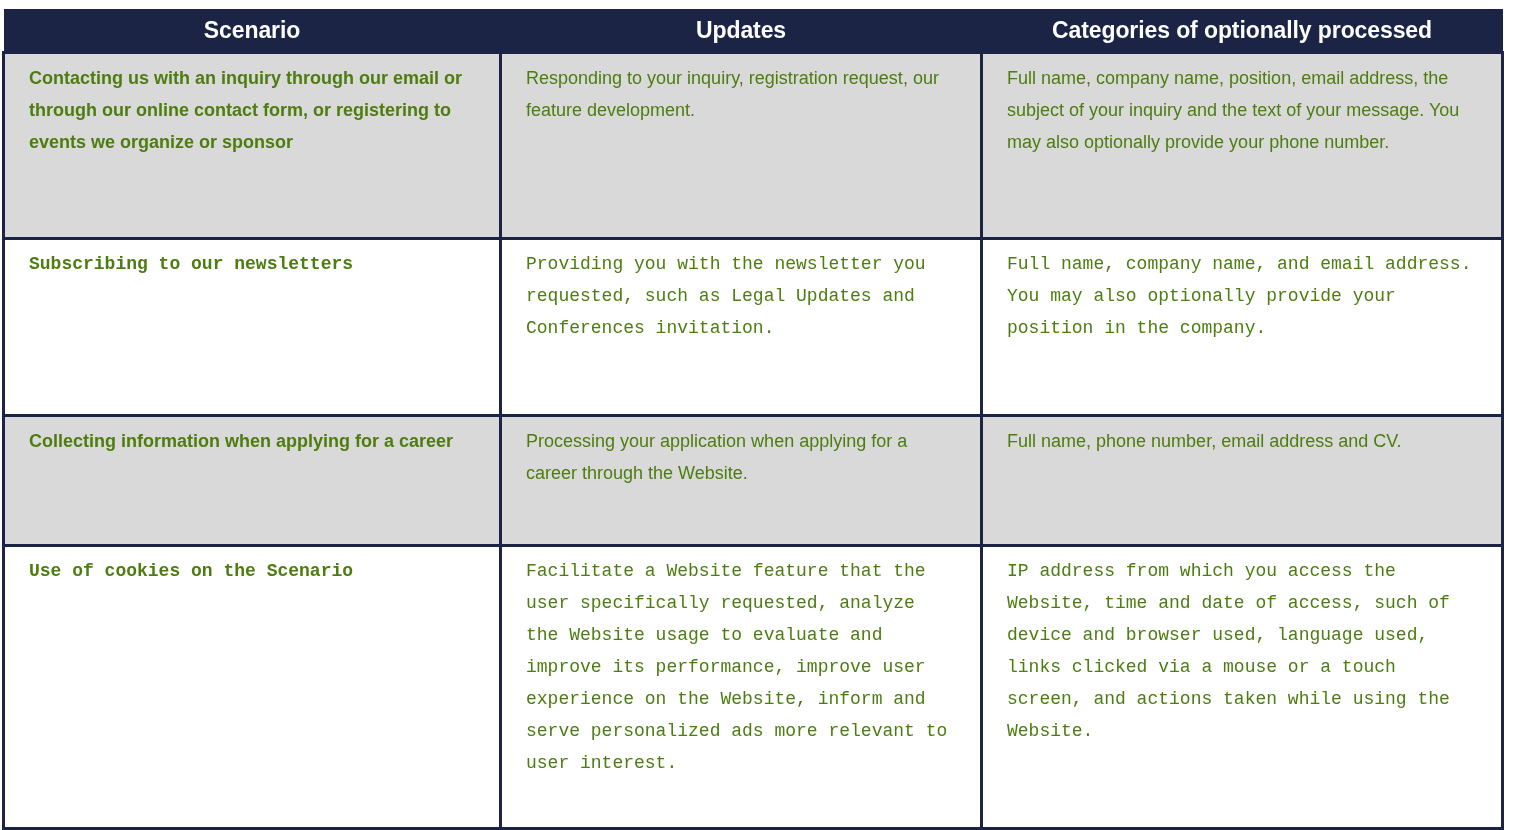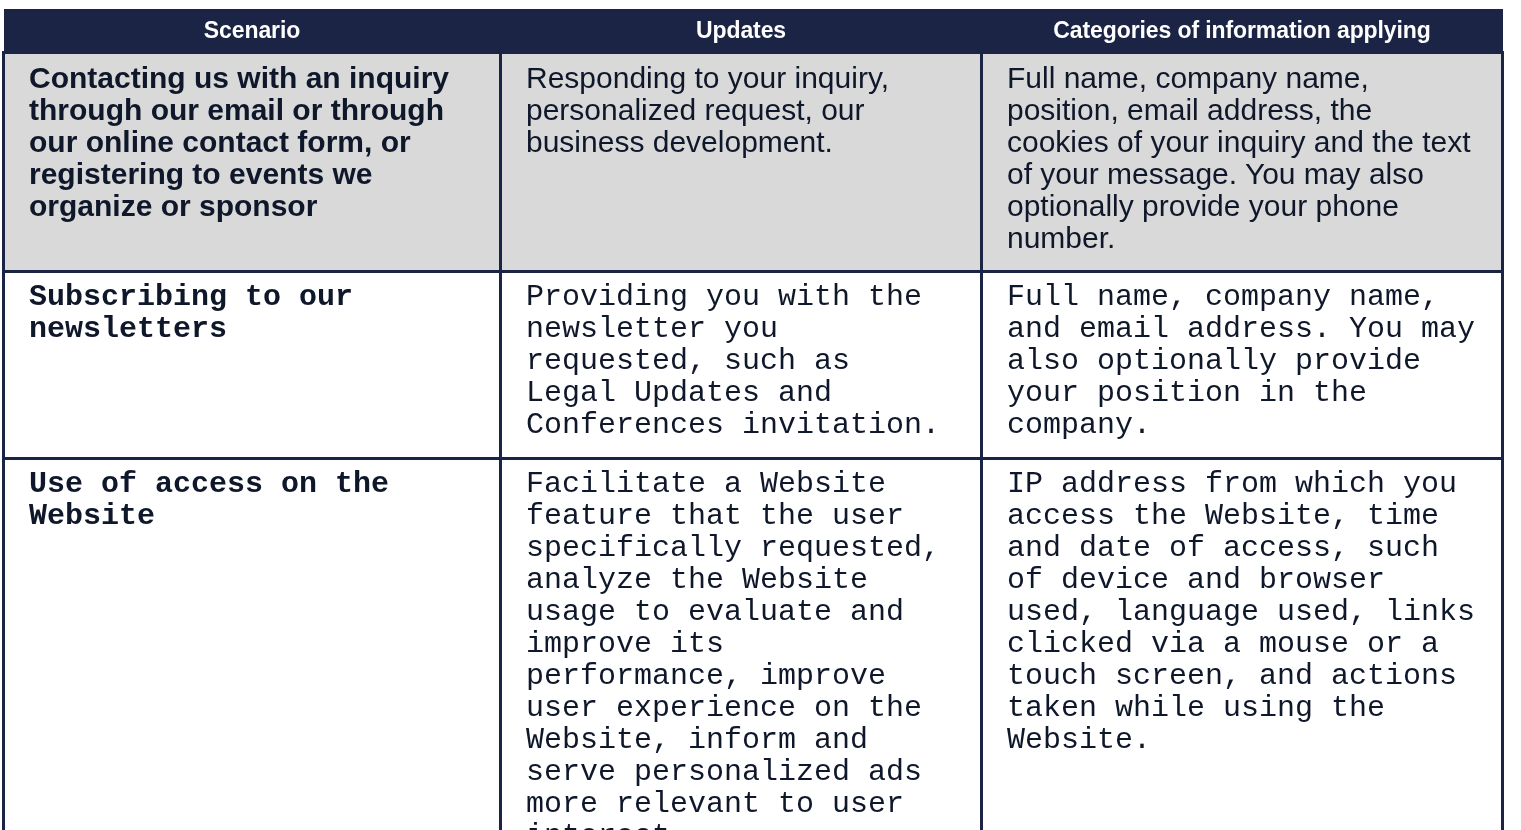--- a/index.html
+++ b/index.html
@@ -33,24 +33,24 @@
     vertical-align: middle;
     height: 42px;
     padding: 0 4px;
     border: none;
     letter-spacing: -0.1px;
   }
 
   
   #privacy-table tbody td {
     vertical-align: top;
-    color: #0f172a;
-    font-size: 30px;
+    color: #4d7c0f;
+    font-size: 18px;
     line-height: 32px;
-    padding: 8px 22px 16px 24px;
+    padding: 8px 22px 8px 24px;
     border-left: 3px solid #1b2444;
     border-right: 3px solid #1b2444;
     border-top: 3px solid #1b2444;
     border-bottom: 0;
     box-sizing: border-box;
   }
   #privacy-table tbody tr:last-child td {
     border-bottom: 4px solid #1b2444;
   }
 
@@ -77,53 +77,64 @@
 <table id="privacy-table">
   <colgroup>
     <col style="width:497px">
     <col style="width:481px">
     <col style="width:521px">
   </colgroup>
   <thead>
     <tr>
       <th>Scenario</th>
       <th>Updates</th>
-      <th>Categories of information applying</th>
+      <th>Categories of optionally processed</th>
     </tr>
   </thead>
   <tbody>
 
     <tr class="shaded r1">
       <td class="col-scenario">
         <span class="cell-text">Contacting us with an inquiry through our email or through our online contact form, or registering to events we organize or sponsor</span>
       </td>
       <td class="col-purposes">
-        <span class="cell-text">Responding to your inquiry, personalized request, our business development.</span>
+        <span class="cell-text">Responding to your inquiry, registration request, our feature development.</span>
       </td>
       <td class="col-categories">
-        <span class="cell-text">Full name, company name, position, email address, the cookies of your inquiry and the text of your message. You may also optionally provide your phone number.</span>
+        <span class="cell-text">Full name, company name, position, email address, the subject of your inquiry and the text of your message. You may also optionally provide your phone number.</span>
       </td>
     </tr>
 
     <tr class="plain r2">
       <td class="col-scenario">
         <span class="cell-text">Subscribing to our newsletters</span>
       </td>
       <td class="col-purposes">
         <span class="cell-text">Providing you with the newsletter you requested, such as Legal Updates and Conferences invitation.</span>
       </td>
       <td class="col-categories">
         <span class="cell-text">Full name, company name, and email address. You may also optionally provide your position in the company.</span>
       </td>
     </tr>
 
+    <tr class="shaded r3">
+      <td class="col-scenario">
+        <span class="cell-text">Collecting information when applying for a career</span>
+      </td>
+      <td class="col-purposes">
+        <span class="cell-text">Processing your application when applying for a career through the Website.</span>
+      </td>
+      <td class="col-categories">
+        <span class="cell-text">Full name, phone number, email address and CV.</span>
+      </td>
+    </tr>
 
     <tr class="plain r4">
       <td class="col-scenario">
-        <span class="cell-text">Use of access on the Website</span>
+        <span class="cell-text">Use of cookies on the Scenario</span>
       </td>
       <td class="col-purposes">
         <span class="cell-text">Facilitate a Website feature that the user specifically requested, analyze the Website usage to evaluate and improve its performance, improve user experience on the Website, inform and serve personalized ads more relevant to user interest.</span>
       </td>
       <td class="col-categories">
         <span class="cell-text">IP address from which you access the Website, time and date of access, such of device and browser used, language used, links clicked via a mouse or a touch screen, and actions taken while using the Website.</span>
       </td>
     </tr>
 
   </tbody>

